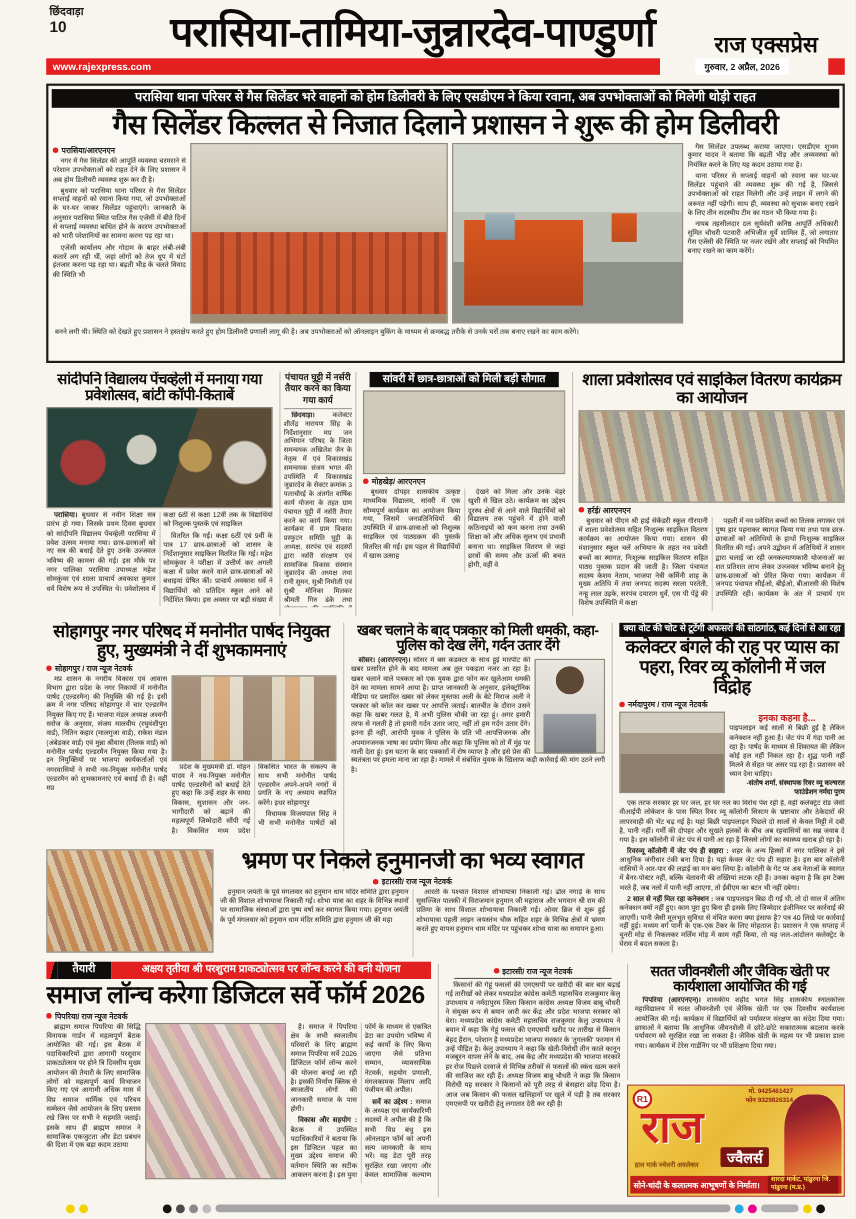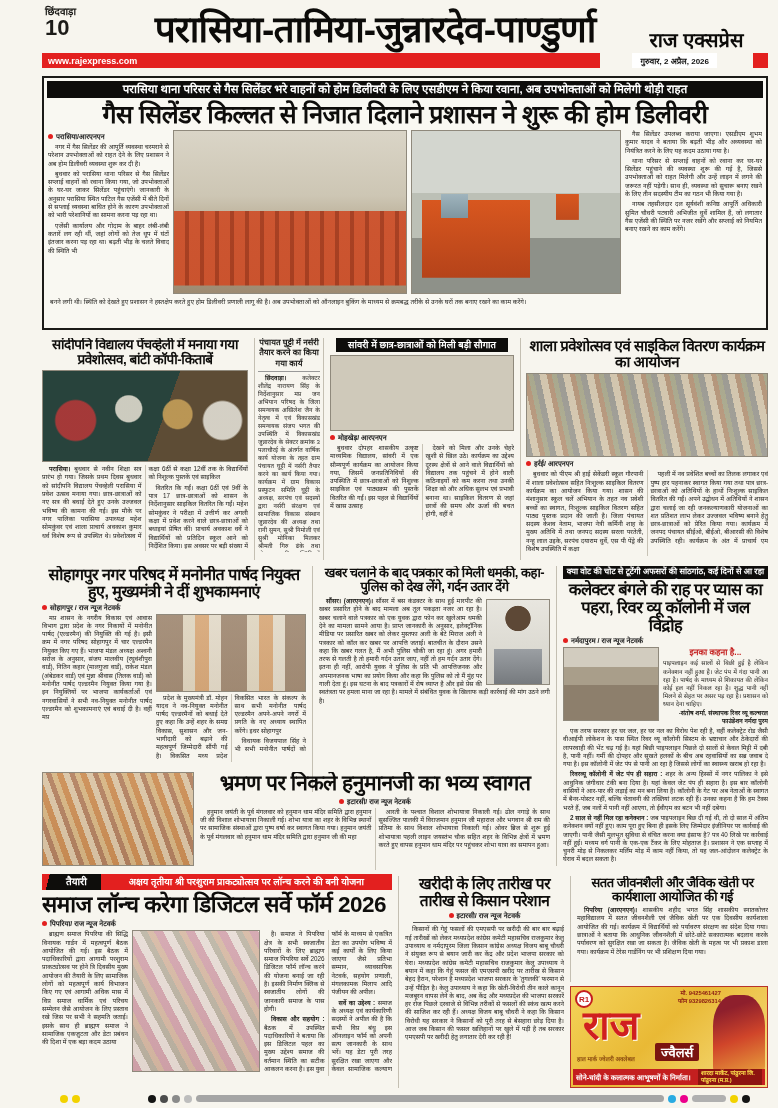--- a/index.html
+++ b/index.html
@@ -5,21 +5,21 @@
   * { margin:0; padding:0; box-sizing:border-box; }
   html,body { background:#e8e6df; }
   .page {
     position:relative; width:778px; height:1108px; margin:0 auto;
     background:#f7f5ee; overflow:hidden; color:#1c1b18;
     font-family:"Liberation Sans","DejaVu Sans",sans-serif;
   }
   
   .m-edition { position:absolute; left:45px; top:7px; width:70px; line-height:1; }
   .m-edition .ed { font-size:10px; font-weight:700; }
-  .m-edition .pg { font-size:22px; font-weight:900; }
+  .m-edition .pg { font-size:14px; font-weight:900; }
   .m-title { position:absolute; left:110px; top:2px; width:530px; text-align:center;
              font-size:37px; font-weight:900; letter-spacing:-1px; color:#0c0b09; }
   .m-brand { position:absolute; right:14px; top:26px; width:135px; text-align:center;
              font-size:20px; font-weight:900; color:#0c0b09; }
   .redbar { position:absolute; left:42px; top:53px; width:726px; height:15px; display:flex; align-items:stretch;gap:32px; }
   .redbar .rb { flex:1; background:#e3201f; color:#fff; font-size:9px; font-weight:700; padding:1px 6px; display:flex; align-items:center; }
   .redbar .dt { background:#fff; color:#111; font-size:8px; font-weight:700; padding:0 8px; display:flex; align-items:center; }
   .redbar .sq { width:15px; background:#e3201f; margin-left:4px; }
   
   .kicker-black { background:#0e0d0b; color:#fff; font-weight:700; text-align:center; }
@@ -328,21 +328,20 @@
       <div class="photo ph-women"></div>
       <div class="c3 body-txt cols2" style="height:146px">
         <p>है। समाज ने पिपरिया क्षेत्र के सभी स्वजातीय परिवारों के लिए ब्राह्मण समाज पिपरिया सर्वे 2026 डिजिटल फॉर्म लॉन्च करने की योजना बनाई जा रही है। इसकी निर्माण क्लिक से स्वजातीय लोगों की जानकारी समाज के पास होगी।</p>
         <p><b>विकास और सहयोग :</b> <span>बैठक में उपस्थित पदाधिकारियों ने बताया कि इस डिजिटल पहल का मुख्य उद्देश्य समाज की वर्तमान स्थिति का सटीक आकलन करना है। इस युवा फॉर्म के माध्यम से एकत्रित डेटा का उपयोग भविष्य में कई कार्यों के लिए किया जाएगा जैसे प्रतिभा सम्मान, व्यावसायिक नेटवर्क, सहयोग प्रणाली, मंगलकामक मिलाप आदि पंजीयन की अपील।</span></p>
         <p><b>सर्वे का उद्देश्य :</b> <span>समाज के अध्यक्ष एवं कार्यकारिणी सदस्यों ने अपील की है कि सभी विप्र बंधु इस ऑनलाइन फॉर्म को अपनी सत्य जानकारी के साथ भरें। यह डेटा पूरी तरह सुरक्षित रखा जाएगा और केवल सामाजिक कल्याण के कार्यों में उपयोग किया जाएगा। डिजिटल फॉर्म का लिंक सोशल मीडिया ग्रुप और वार्ड प्रतिनिधियों के माध्यम से प्रसारित किया जाएगा। बैठक में बड़ी संख्या में विप्र समाज के वरिष्ठ, युवा एवं महिलाएं मौजूद रहीं। आगामी बैठक 5 अप्रैल को हनुमान स्थित श्री सीताराम मंदिर में की जाएगी।</span></p>
       </div>
     </div>
   </div>
 
   <div class="block st-kisan">
-    <div class="h-big">खरीदी के लिए तारीख पर तारीख से किसान परेशान</div>
     <div class="byline center">
       <span class="dot"></span>
       <span>इटारसी/ राज न्यूज नेटवर्क</span>
     </div>
     <hr>
     <div class="body-txt" style="height:160px">
       <p>किसानों की गेहूं फसलों की एमएसपी पर खरीदी की बार बार बढ़ाई गई तारीखों को लेकर मध्यप्रदेश कांग्रेस कमेटी महासचिव राजकुमार केलु उपाध्याय व नर्मदापुरम जिला किसान कांग्रेस अध्यक्ष विजय बाबू चौधरी ने संयुक्त रूप से बयान जारी कर केंद्र और प्रदेश भाजपा सरकार को घेरा। मध्यप्रदेश कांग्रेस कमेटी महासचिव राजकुमार केलु उपाध्याय ने बयान में कहा कि गेहूं फसल की एमएसपी खरीद पर तारीख से किसान बेहद हैरान, परेशान है मध्यप्रदेश भाजपा सरकार के 'तुगलकी' फरमान से उन्हें पीड़ित है। केलु उपाध्याय ने कहा कि खेती-विरोधी तीन काले कानून मजबूरन वापस लेने के बाद, अब केंद्र और मध्यप्रदेश की भाजपा सरकारें हर रोज पिछले दरवाजे से विभिन्न तरीकों से फसलों की स्कंध खत्म करने की साजिश कर रही हैं। अध्यक्ष विजय बाबू चौधरी ने कहा कि किसान विरोधी यह सरकार ने किसानों को पूरी तरह से बेसहारा छोड़ दिया है। आज जब किसान की फसल खलिहानों पर खुले में पड़ी है तब सरकार एमएसपी पर खरीदी हेतु लगातार देरी कर रही है!</p>
     </div>
   </div>
 

